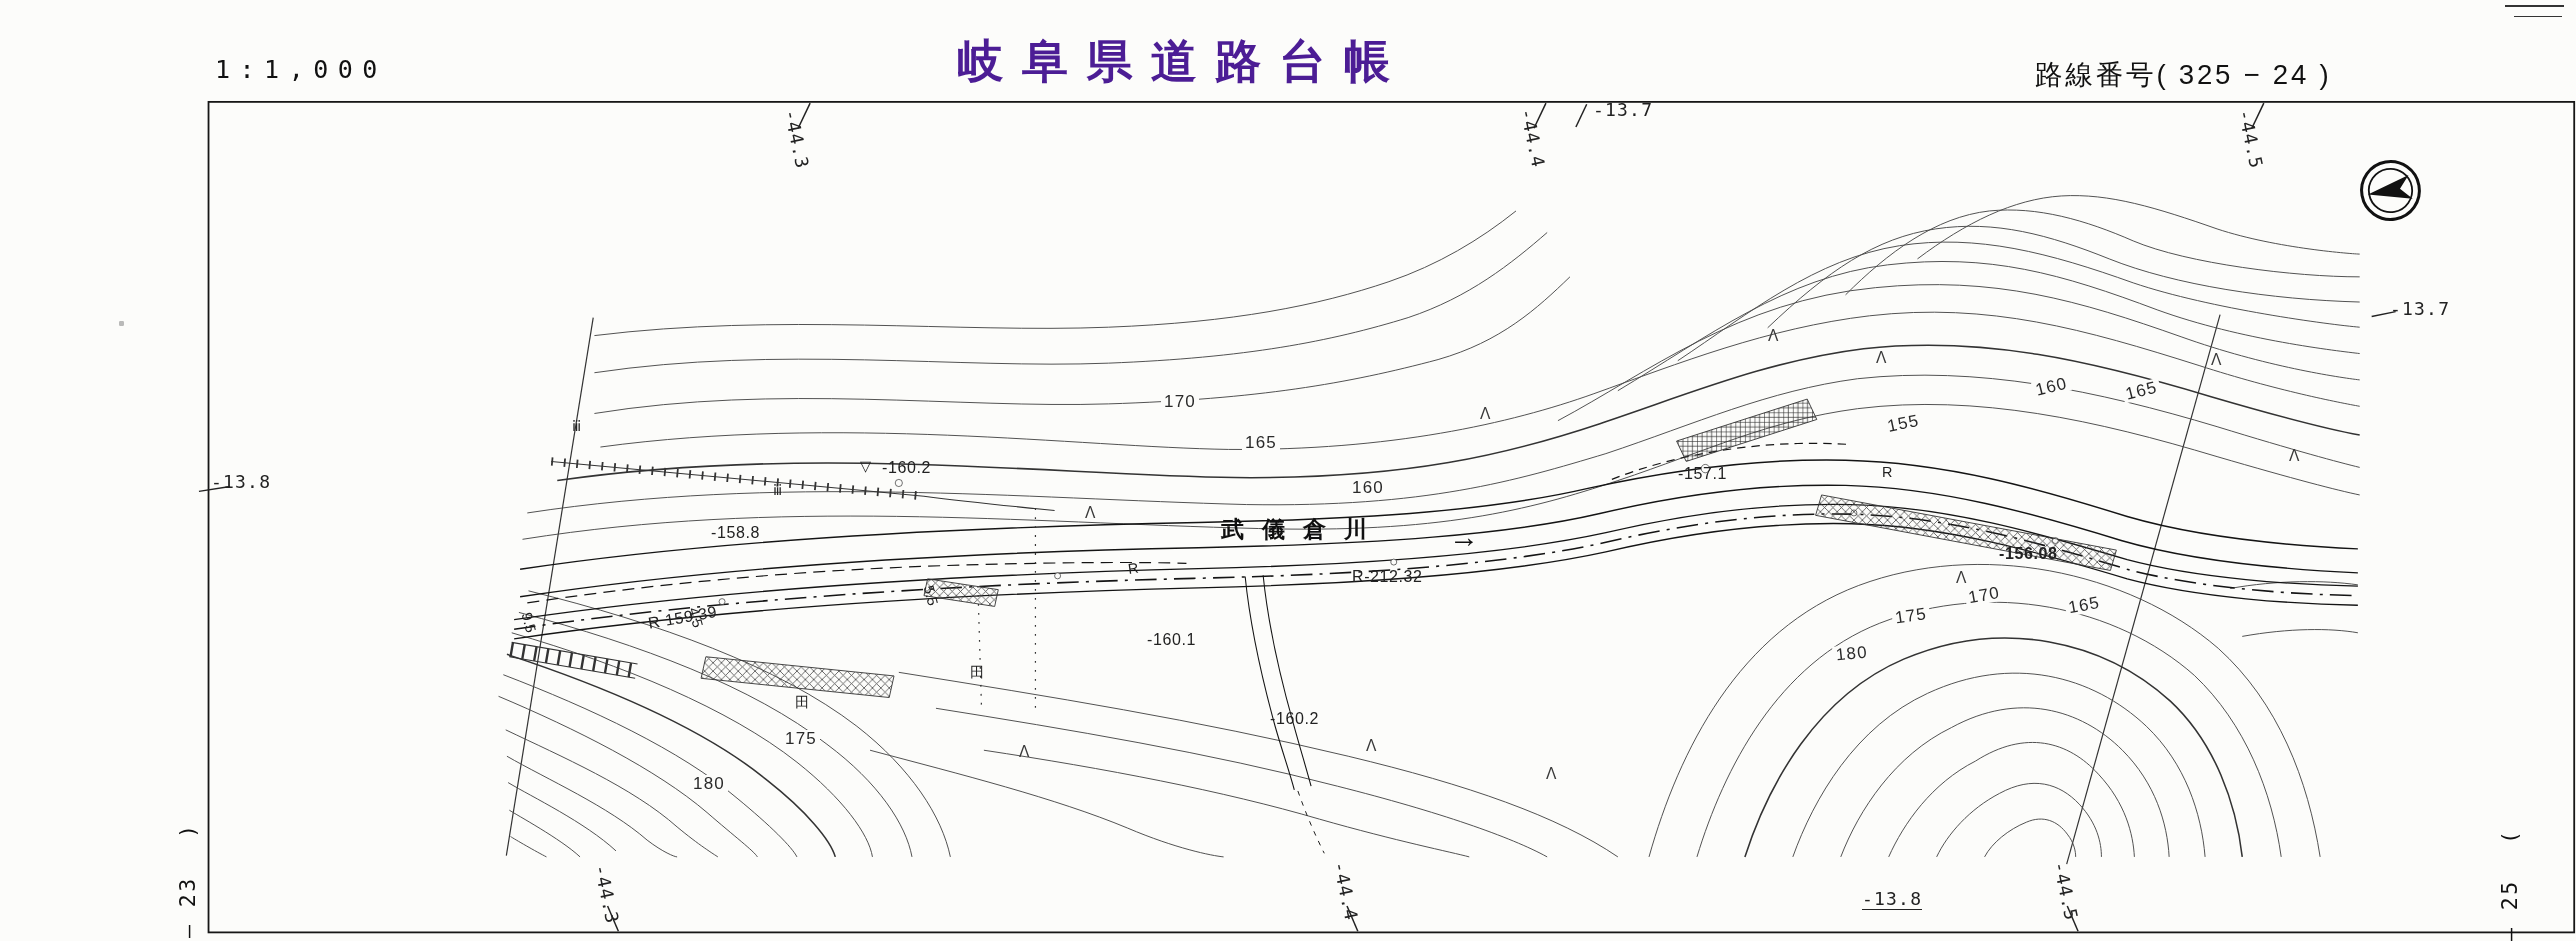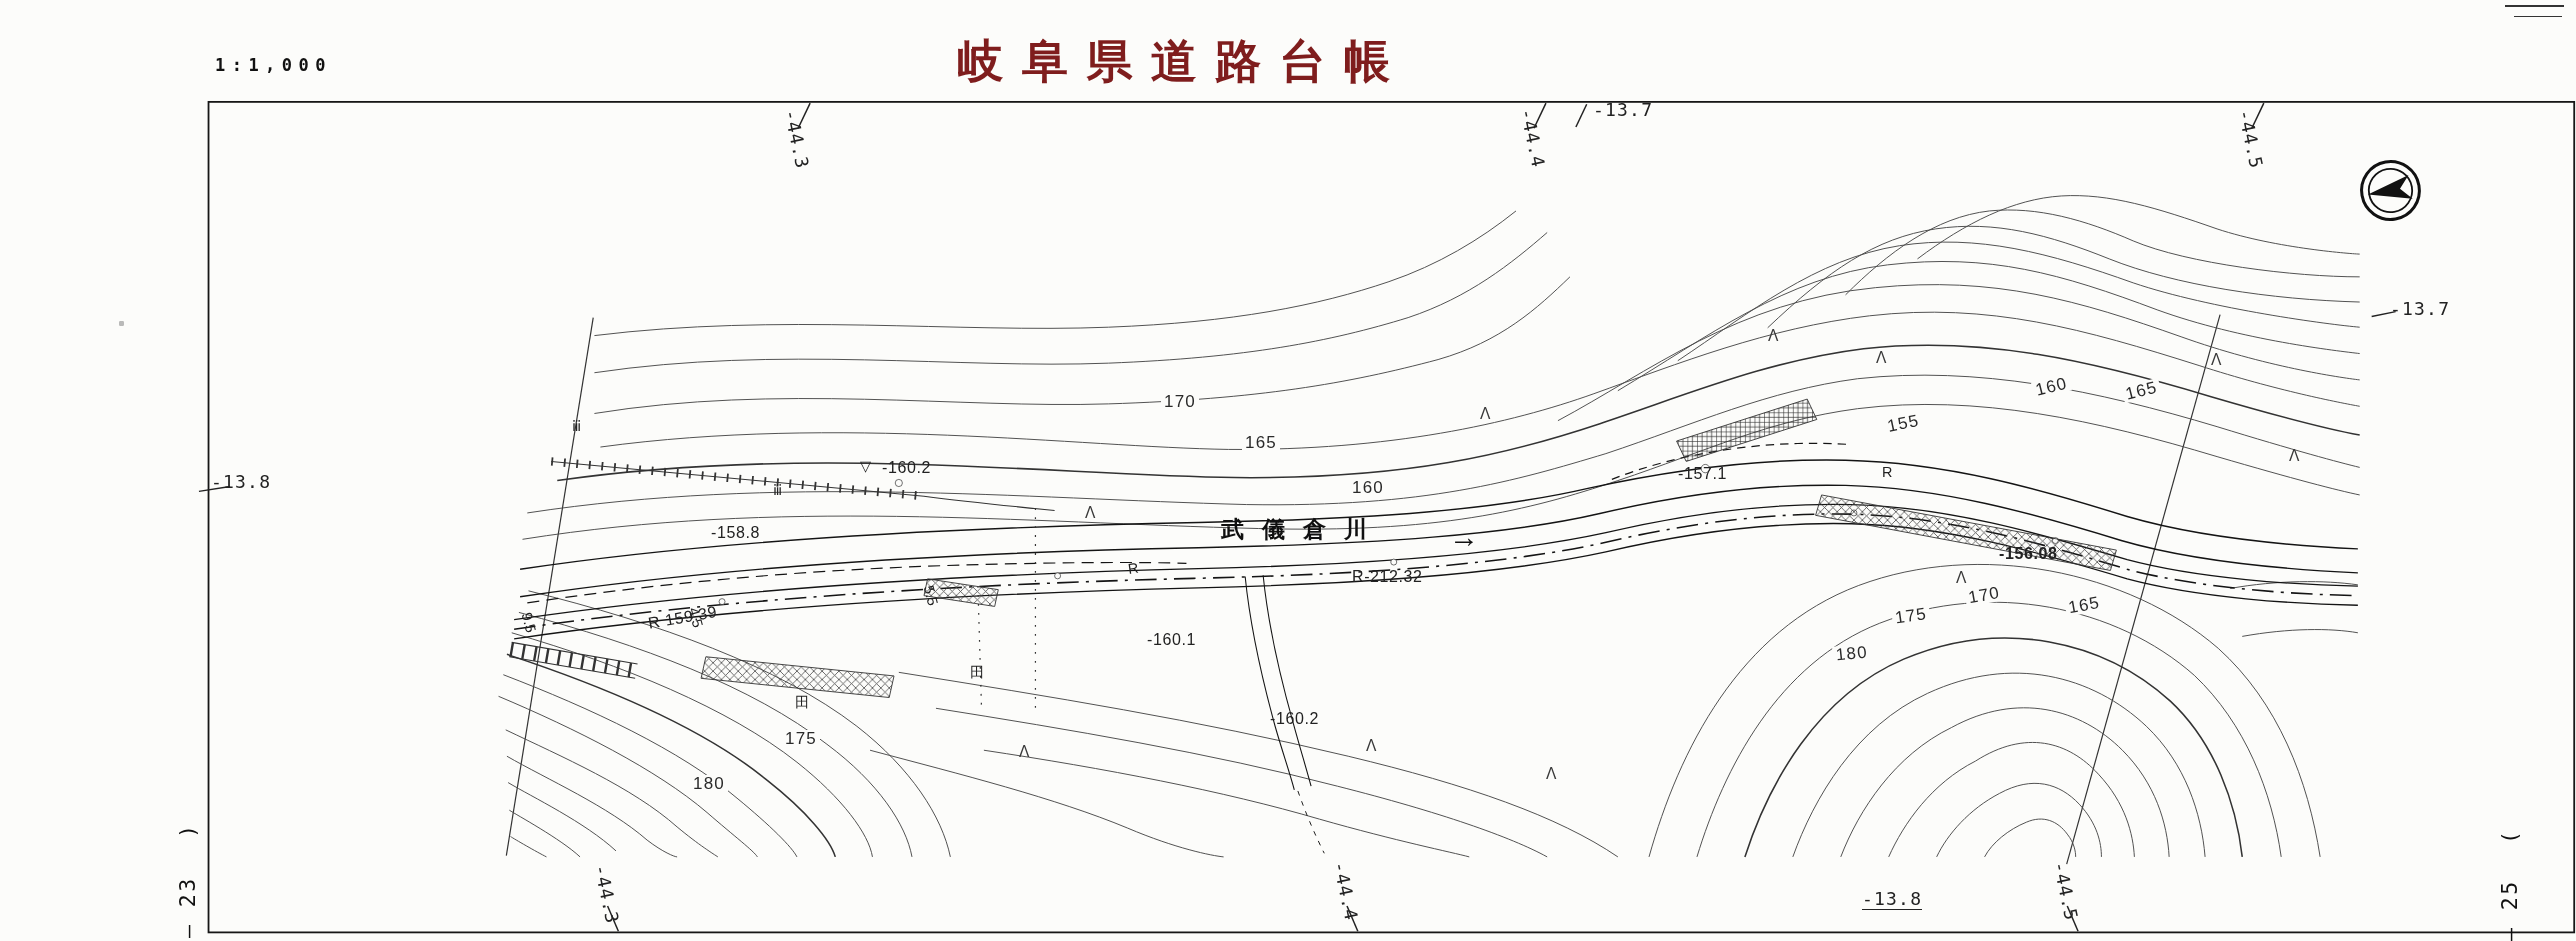--- a/index.html
+++ b/index.html
@@ -12,45 +12,46 @@
   .map-label{position:absolute;white-space:pre;transform-origin:0 0;line-height:1;}
   .spot{font-size:16px;color:#222;letter-spacing:0.6px;}
   .contour{font-size:17px;color:#2a2a2a;background:#fcfcfa;padding:0 3px;letter-spacing:1.2px;}
   .anno{font-size:14.4px;color:#222;}
   .veg{font-size:15.6px;color:#3a3a3a;}
   .coord{font-family:"DejaVu Sans Mono",monospace;font-size:18px;color:#222;letter-spacing:1.2px;}
   .coord.underline{border-bottom:1.8px solid #222;padding-bottom:1.2px;}
   .sheetref{font-family:"DejaVu Sans Mono",monospace;font-size:21.6px;color:#111;letter-spacing:2.4px;}
   #scale-label{
     position:absolute;left:215px;top:55px;font-family:"DejaVu Sans Mono",monospace;
-    font-size:17px;letter-spacing:0.38em;color:#111;font-weight:bold;
+    font-size:25px;letter-spacing:0.38em;color:#111;
   }
   #page-title{
     position:absolute;left:1183px;top:31px;transform:translateX(-50%);
-    font-size:46px;font-weight:700;letter-spacing:0.40em;color:#7f1d1d;white-space:nowrap;
+    font-size:46px;font-weight:700;letter-spacing:0.40em;color:#4c1d95;white-space:nowrap;
   }
   #route-number{
     position:absolute;left:2035px;top:56px;font-size:27.6px;letter-spacing:0.10em;color:#111;white-space:nowrap;
   }
   #river-name{
     position:absolute;left:1221px;top:514px;font-size:23px;letter-spacing:18px;
     color:#101010;font-weight:600;white-space:nowrap;
   }
   #flow-arrow{position:absolute;left:1449px;top:520px;font-size:30px;color:#101010;}
   #north-arrow{position:absolute;left:2358px;top:158px;width:65px;height:65px;}
   .artifact{position:absolute;background:#333;}
   #speck{position:absolute;left:119px;top:321px;width:4.8px;height:4.8px;background:#777;opacity:.5;border-radius:1.2px;}
 </style>
 </head>
 <body>
 
 <div id="sheet">
 
   <div id="scale-label">1:1,000</div>
   <div id="page-title">岐阜県道路台帳</div>
+  <div id="route-number">路線番号( 325 − 24 )</div>
 
   <div class="artifact" style="left:2505px;top:4.8px;width:59px;height:2.4px;"></div>
   <div class="artifact" style="left:2514px;top:15.6px;width:48px;height:1.8px;"></div>
   <div id="speck"></div>
 
   <svg id="map-svg" viewBox="0 0 4299 1572" xmlns="http://www.w3.org/2000/svg">
     <defs>
       <pattern id="xh" width="14" height="14" patternUnits="userSpaceOnUse">
         <path d="M0,14 L14,0 M0,0 L14,14" stroke="#444" stroke-width="1.3"></path>
       </pattern>

